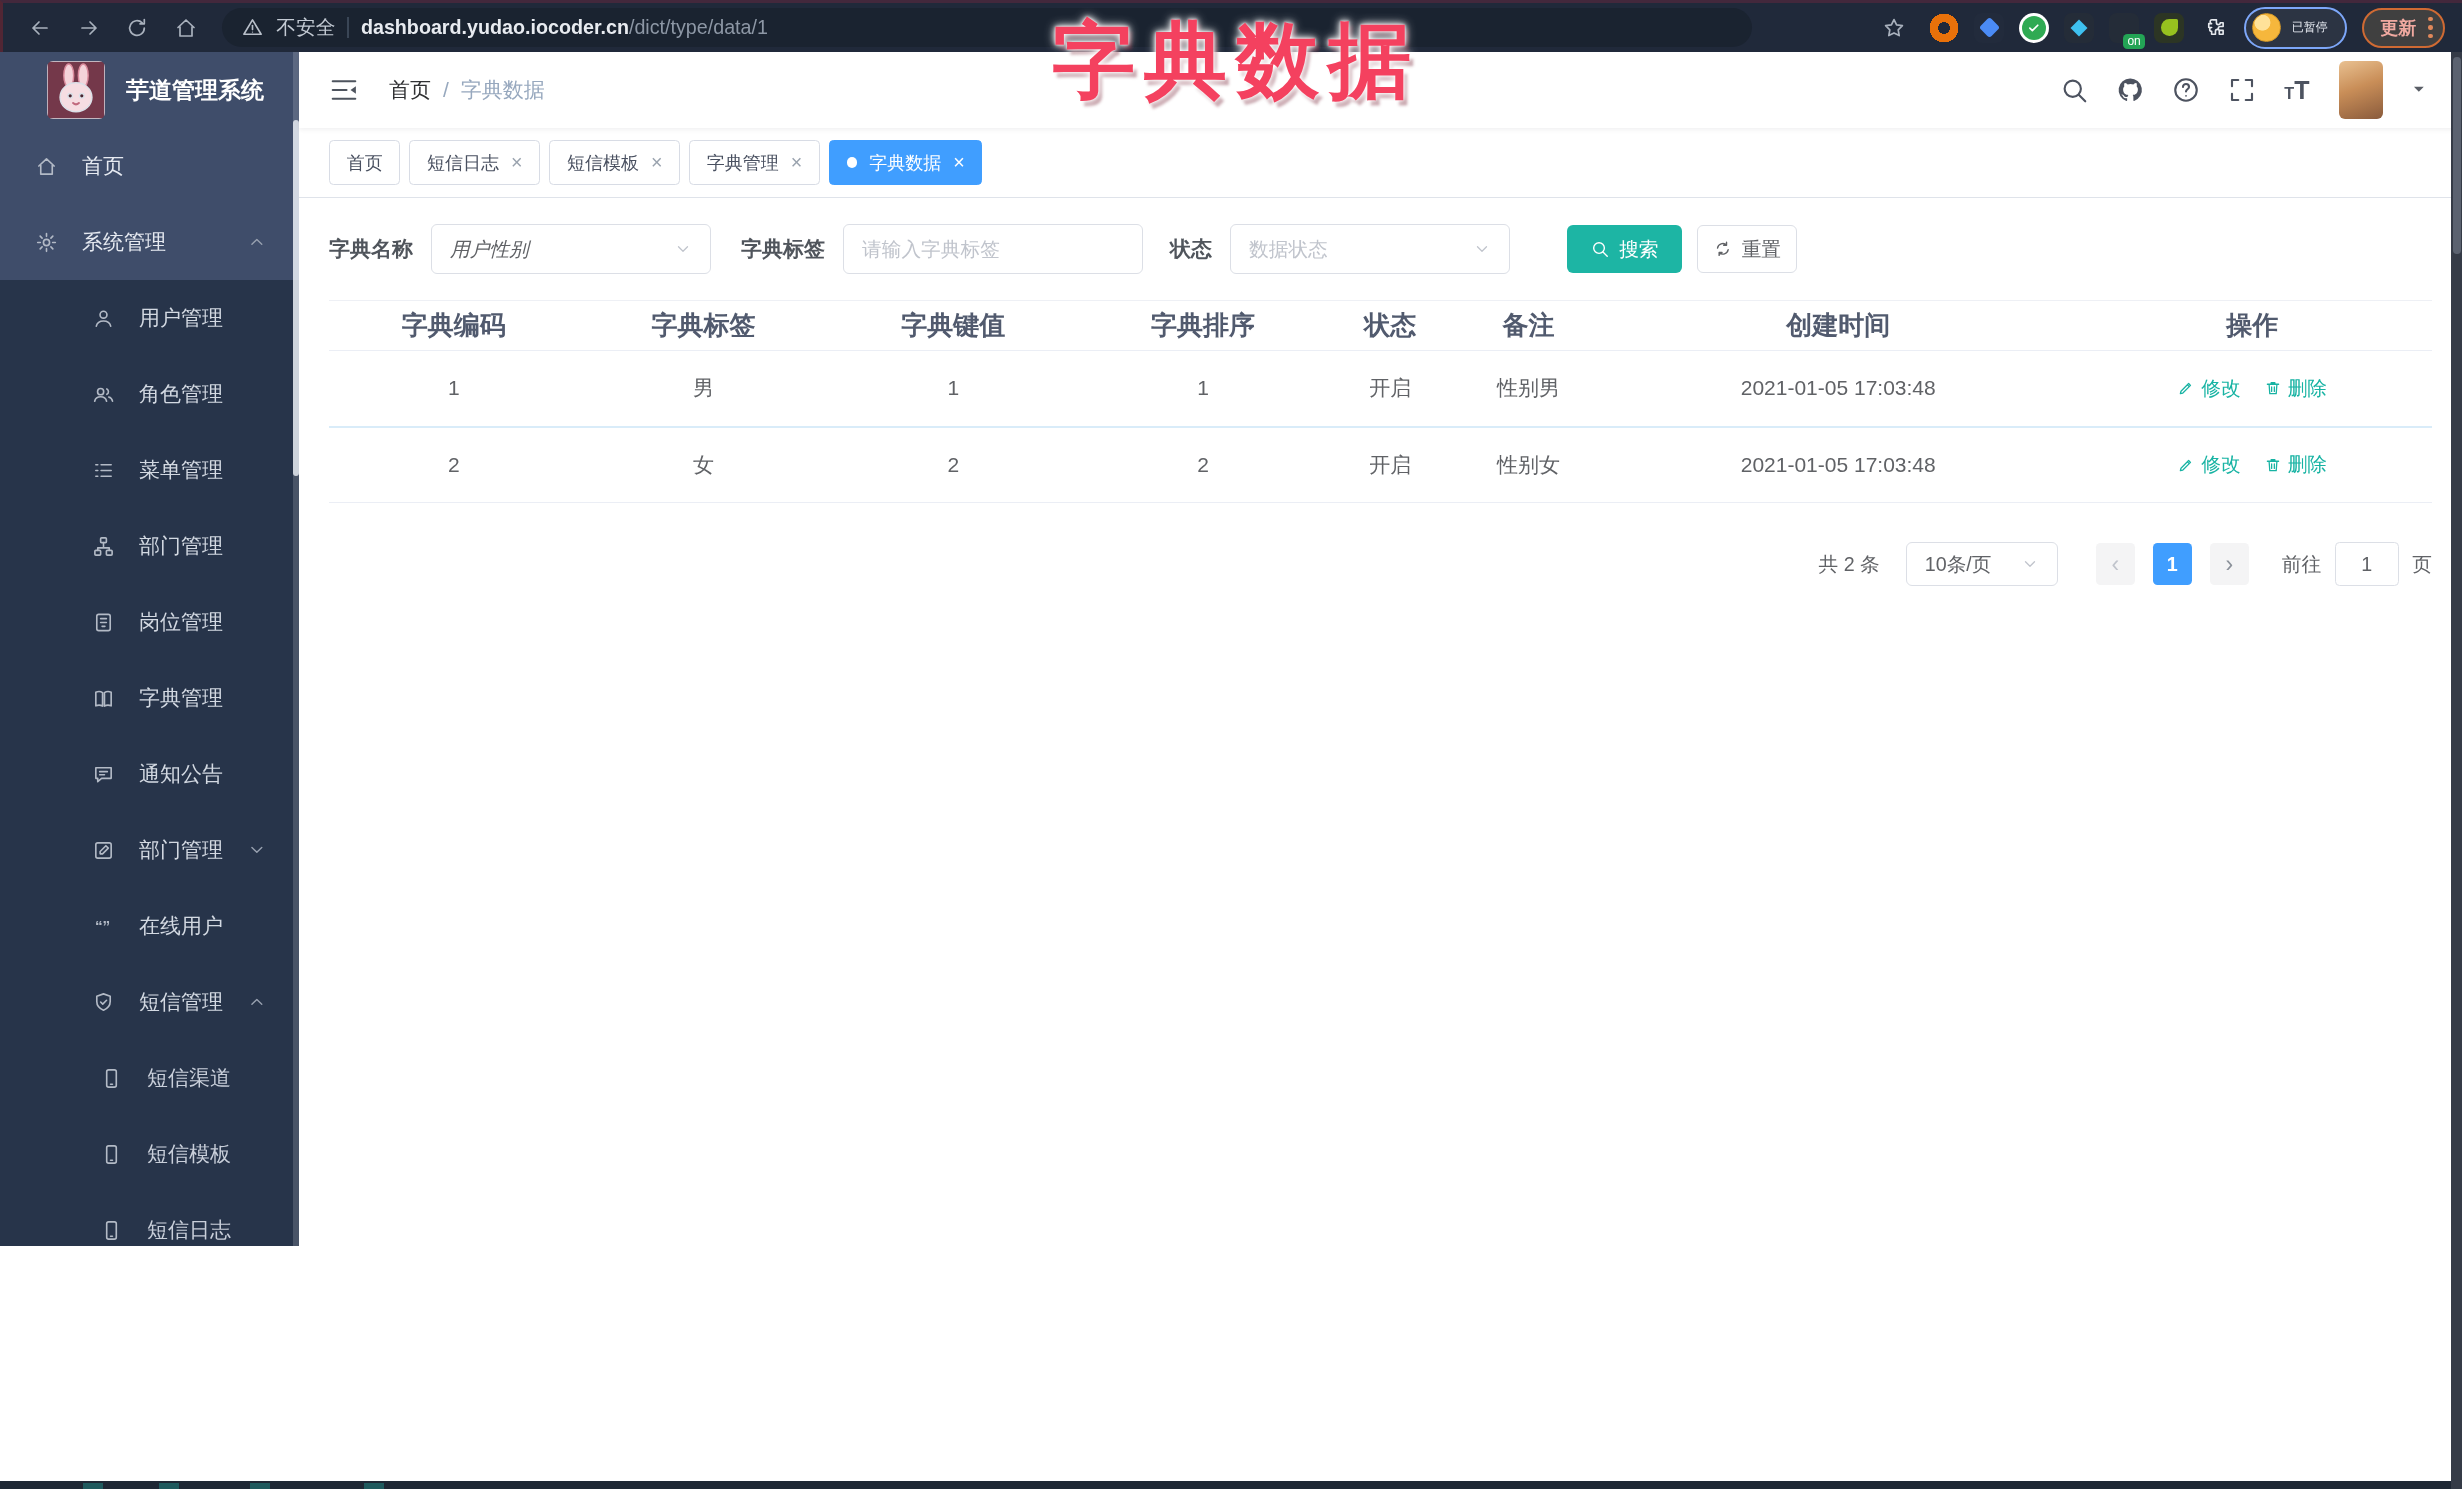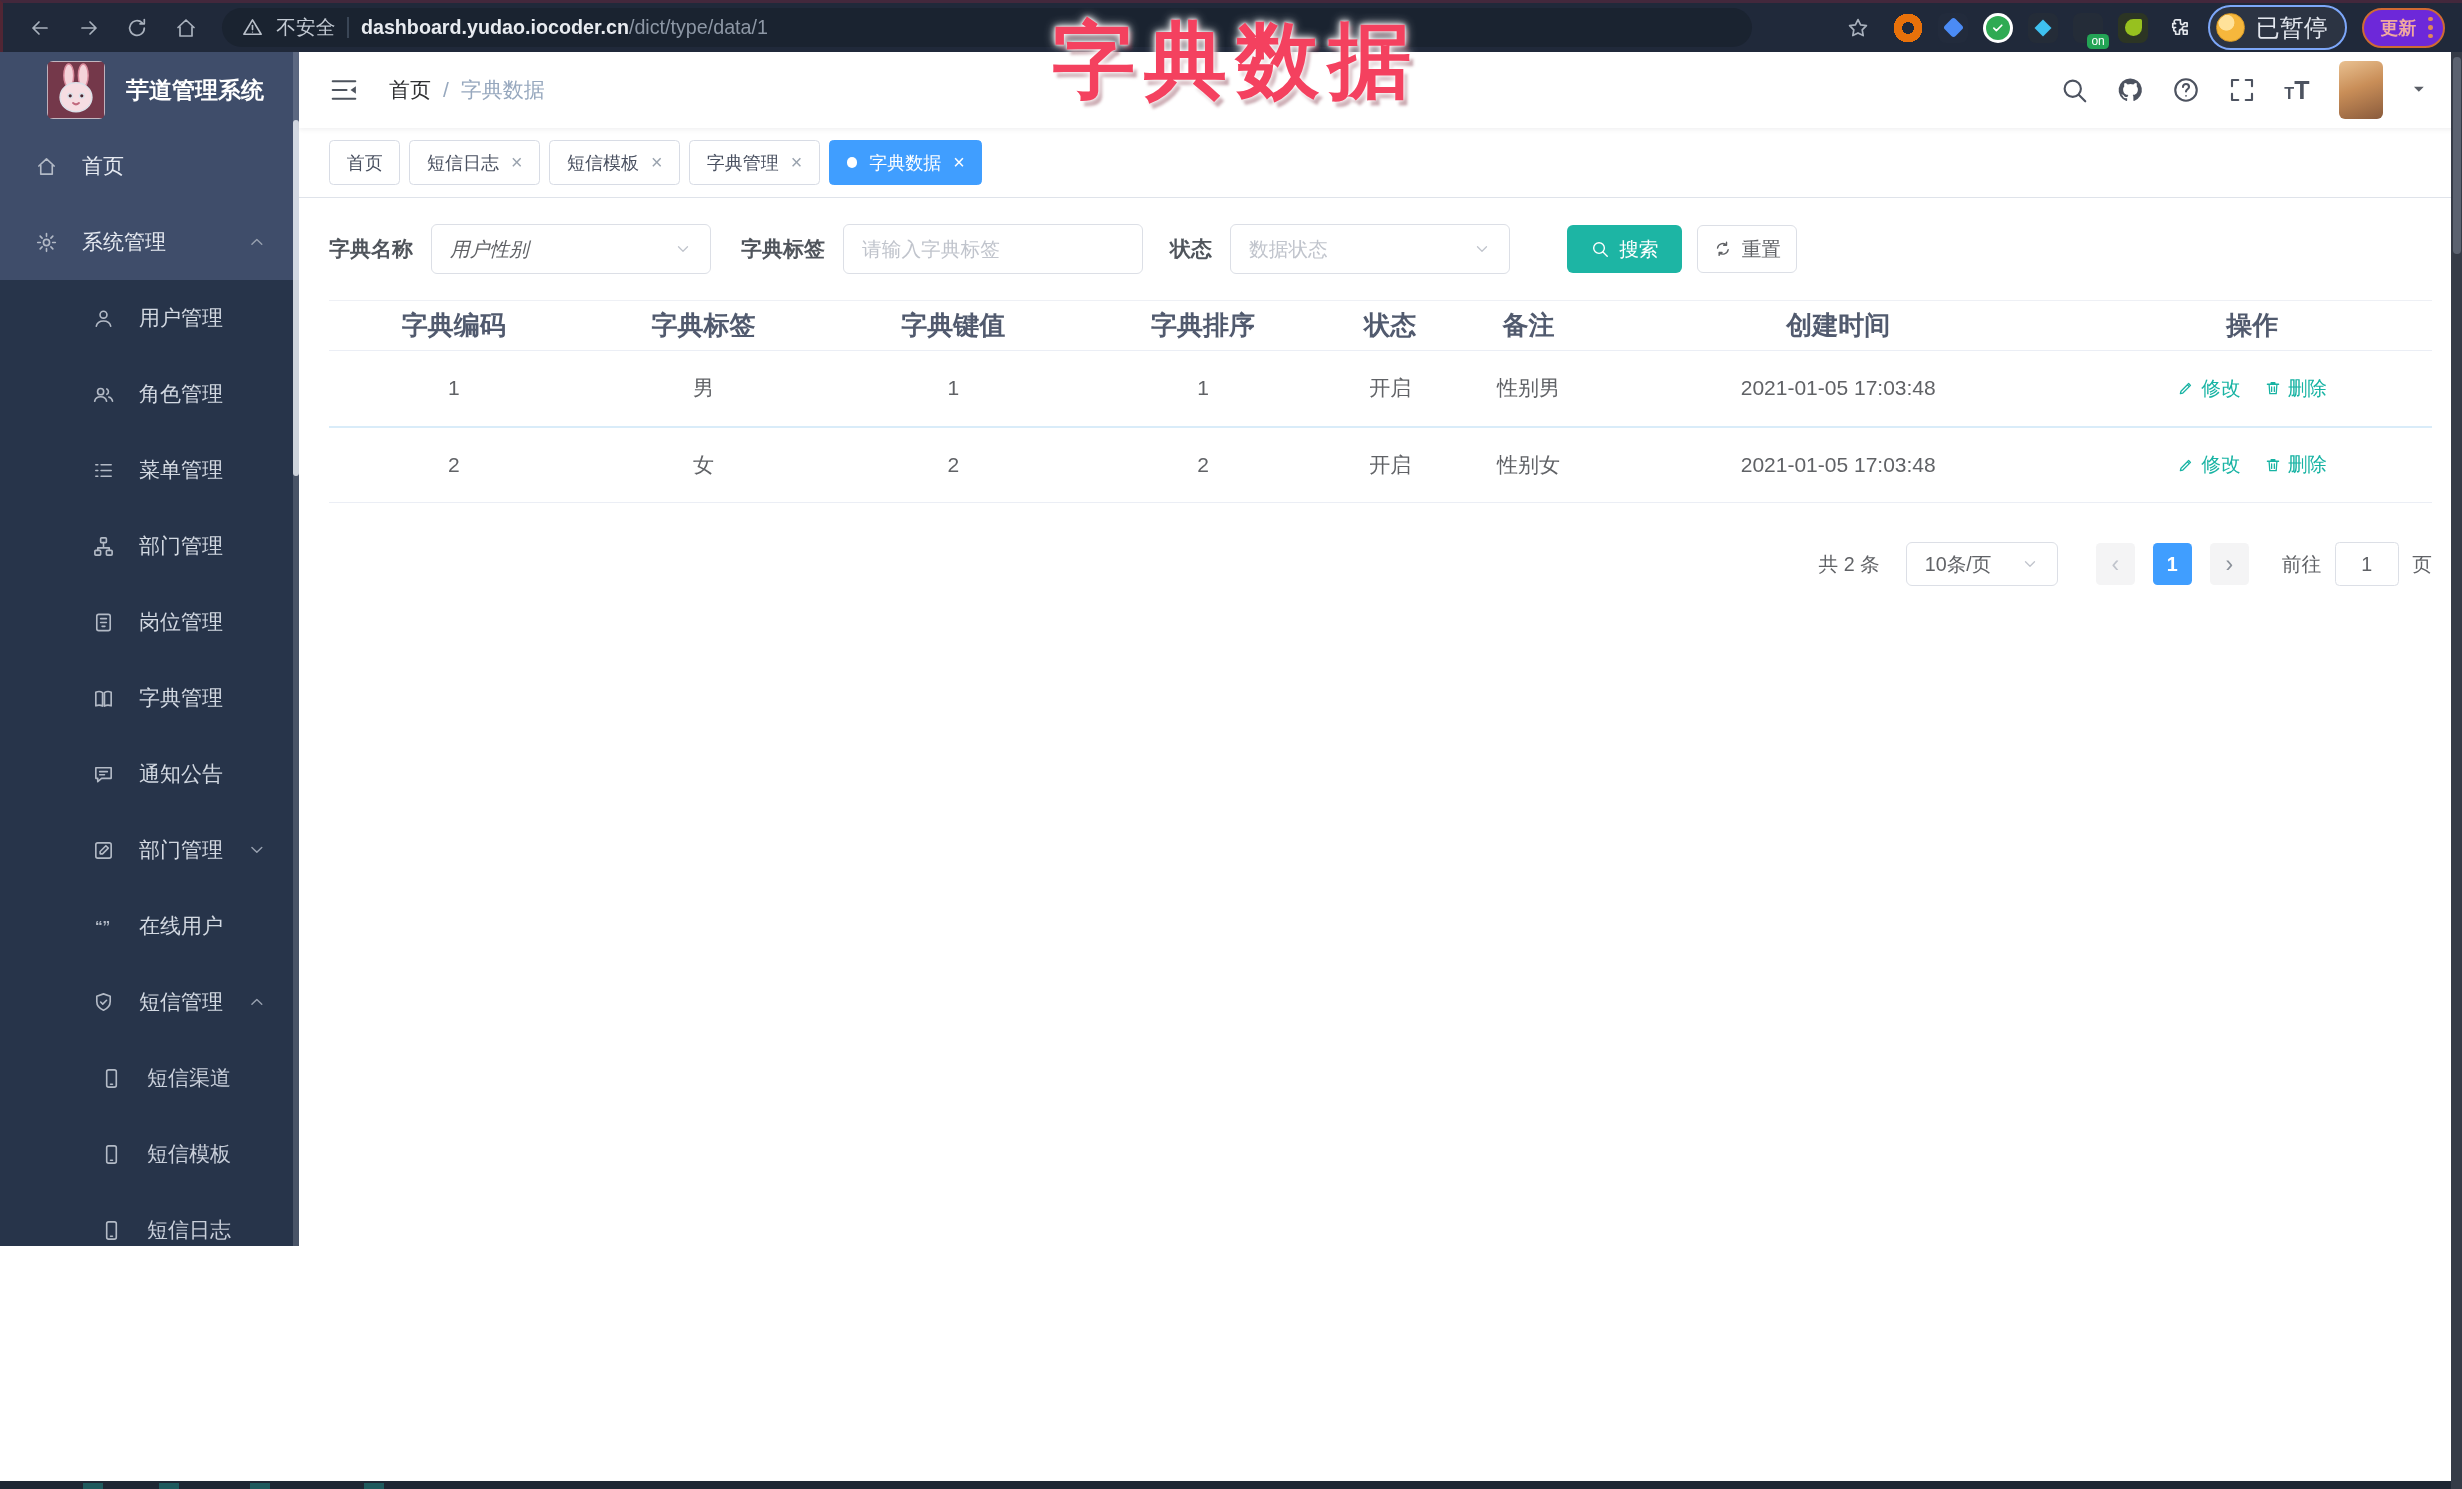--- a/index.html
+++ b/index.html
@@ -35,23 +35,23 @@
   .ext-on { background:#242c38; }
   .ext-on b { position:absolute; right:-6px; bottom:-6px; background:#23a455; color:#fff; font-size:12px; font-weight:normal;
     padding:1.5px 4.5px; border-radius:4.5px; line-height:1; }
   .ext-leaf { background:#2c3524; }
   .ext-leaf i { width:16.7px; height:16.7px; background:#97c11f; border-radius:50% 1.5px 50% 50%; display:block; }
   .ext-puzzle { color:#e6e9ee; }
   .paused-pill { display:flex; align-items:center; gap:10.6px; border:2.3px solid #7da7f9; border-radius:24px;
     background:#2c3443; padding:4.5px 16.7px 4.5px 6px; }
   .emoji-face { width:29px; height:29px; border-radius:50%; flex:none;
     background:radial-gradient(circle at 35% 32%, #ffe29a 0 7.6px, #f6b73c 8.3px 100%); border:0.8px solid #d89a27; }
-  .paused-label { font-size:24px; color:#e3e7ee; white-space:nowrap; }
+  .paused-label { font-size:12px; color:#e3e7ee; white-space:nowrap; }
   .update-chip { display:flex; align-items:center; gap:12px; border:2.3px solid #cf6a33; border-radius:23px;
-    background:#6d28d9; padding:6px 10.6px 6px 16.7px;justify-content:space-between; }
+    background:#404040; padding:6px 10.6px 6px 16.7px;justify-content:space-between; }
   .update-label { font-size:18px; color:#f0a9a0; font-weight:bold; white-space:nowrap; }
   .kebab { display:flex; flex-direction:column; gap:3.8px; }
   .kebab i { width:4.5px; height:4.5px; border-radius:50%; background:#e0885a; display:block; }
 
   
   .overlay-title { position:absolute; top:6px; left:1052px; z-index:9; font-size:83px; font-weight:bold;
     color:#f4415f; letter-spacing:9px; white-space:nowrap;
     text-shadow:0 0 2.3px #fff, 0 0 6px #fff, 0 0 10.6px rgba(255,255,255,.9), 3.8px 5.3px 3px rgba(110,20,40,.45); }
 
   

